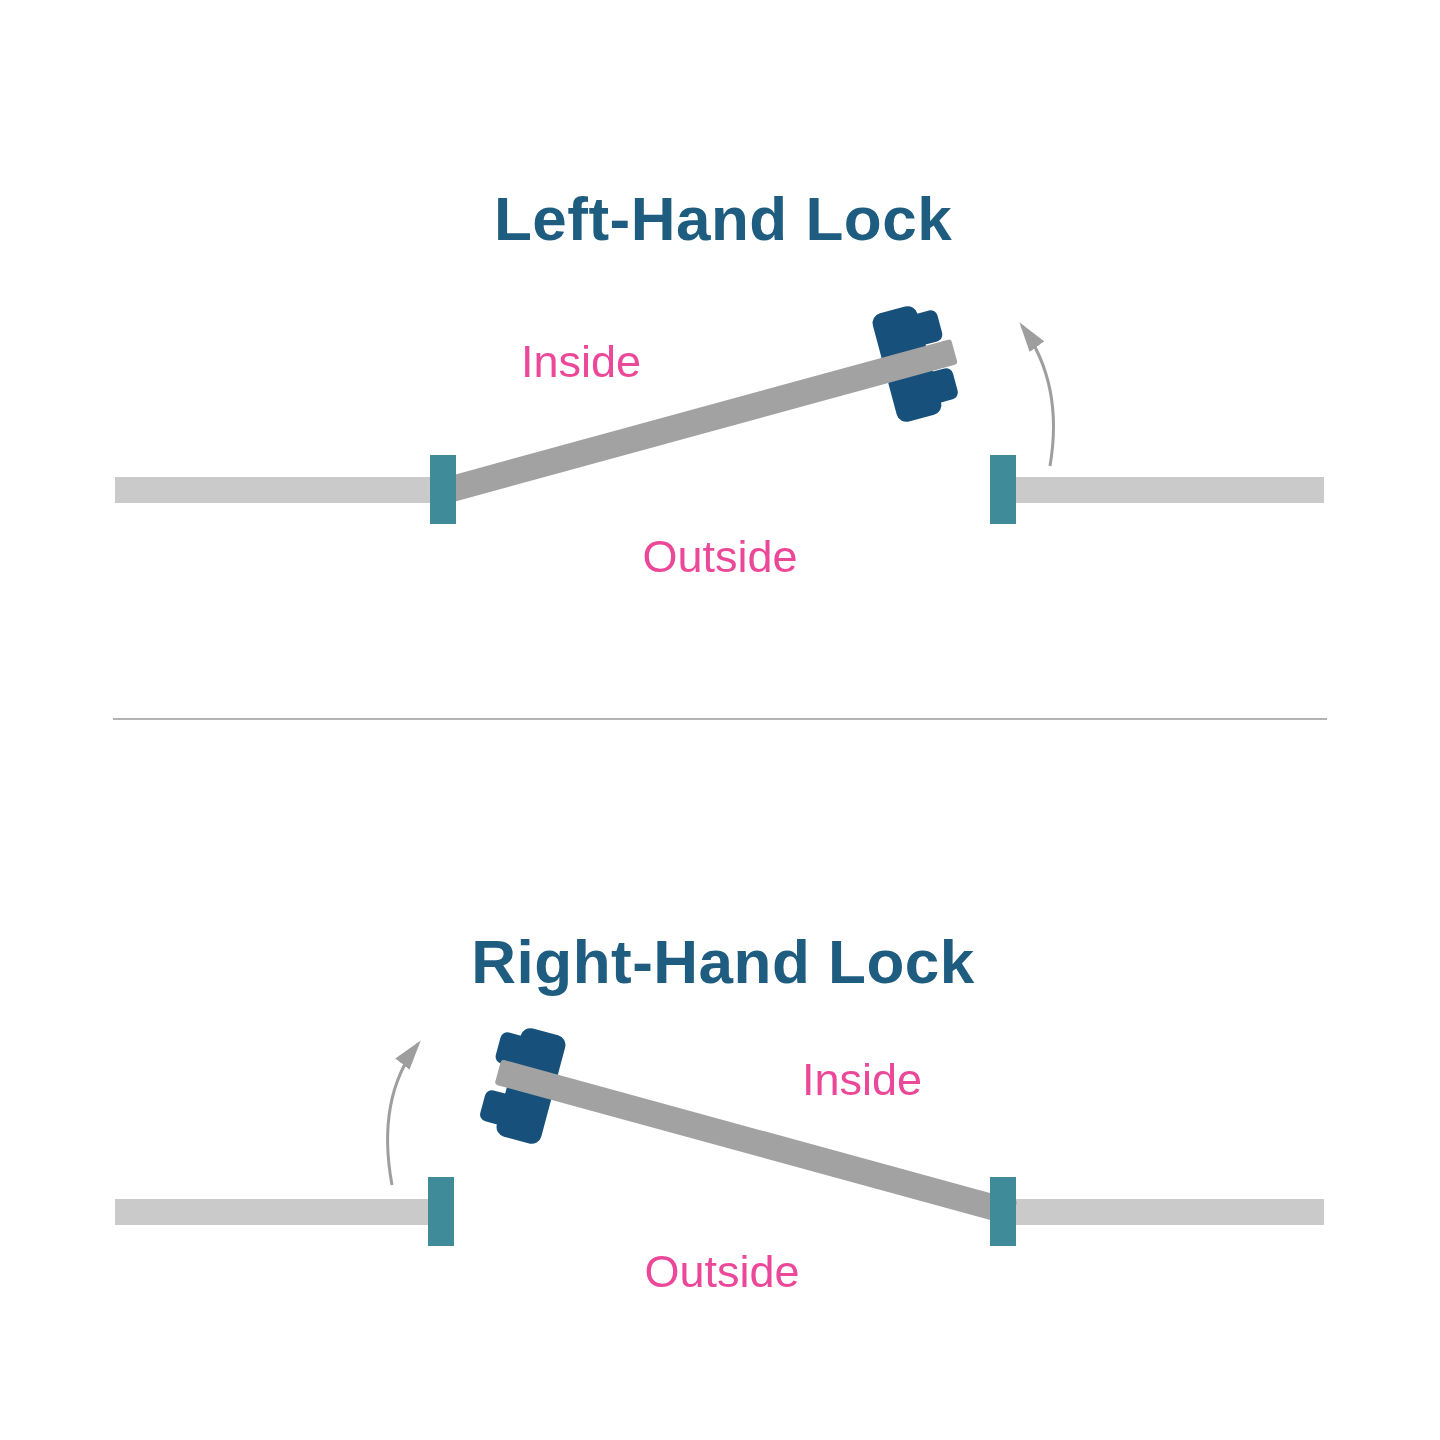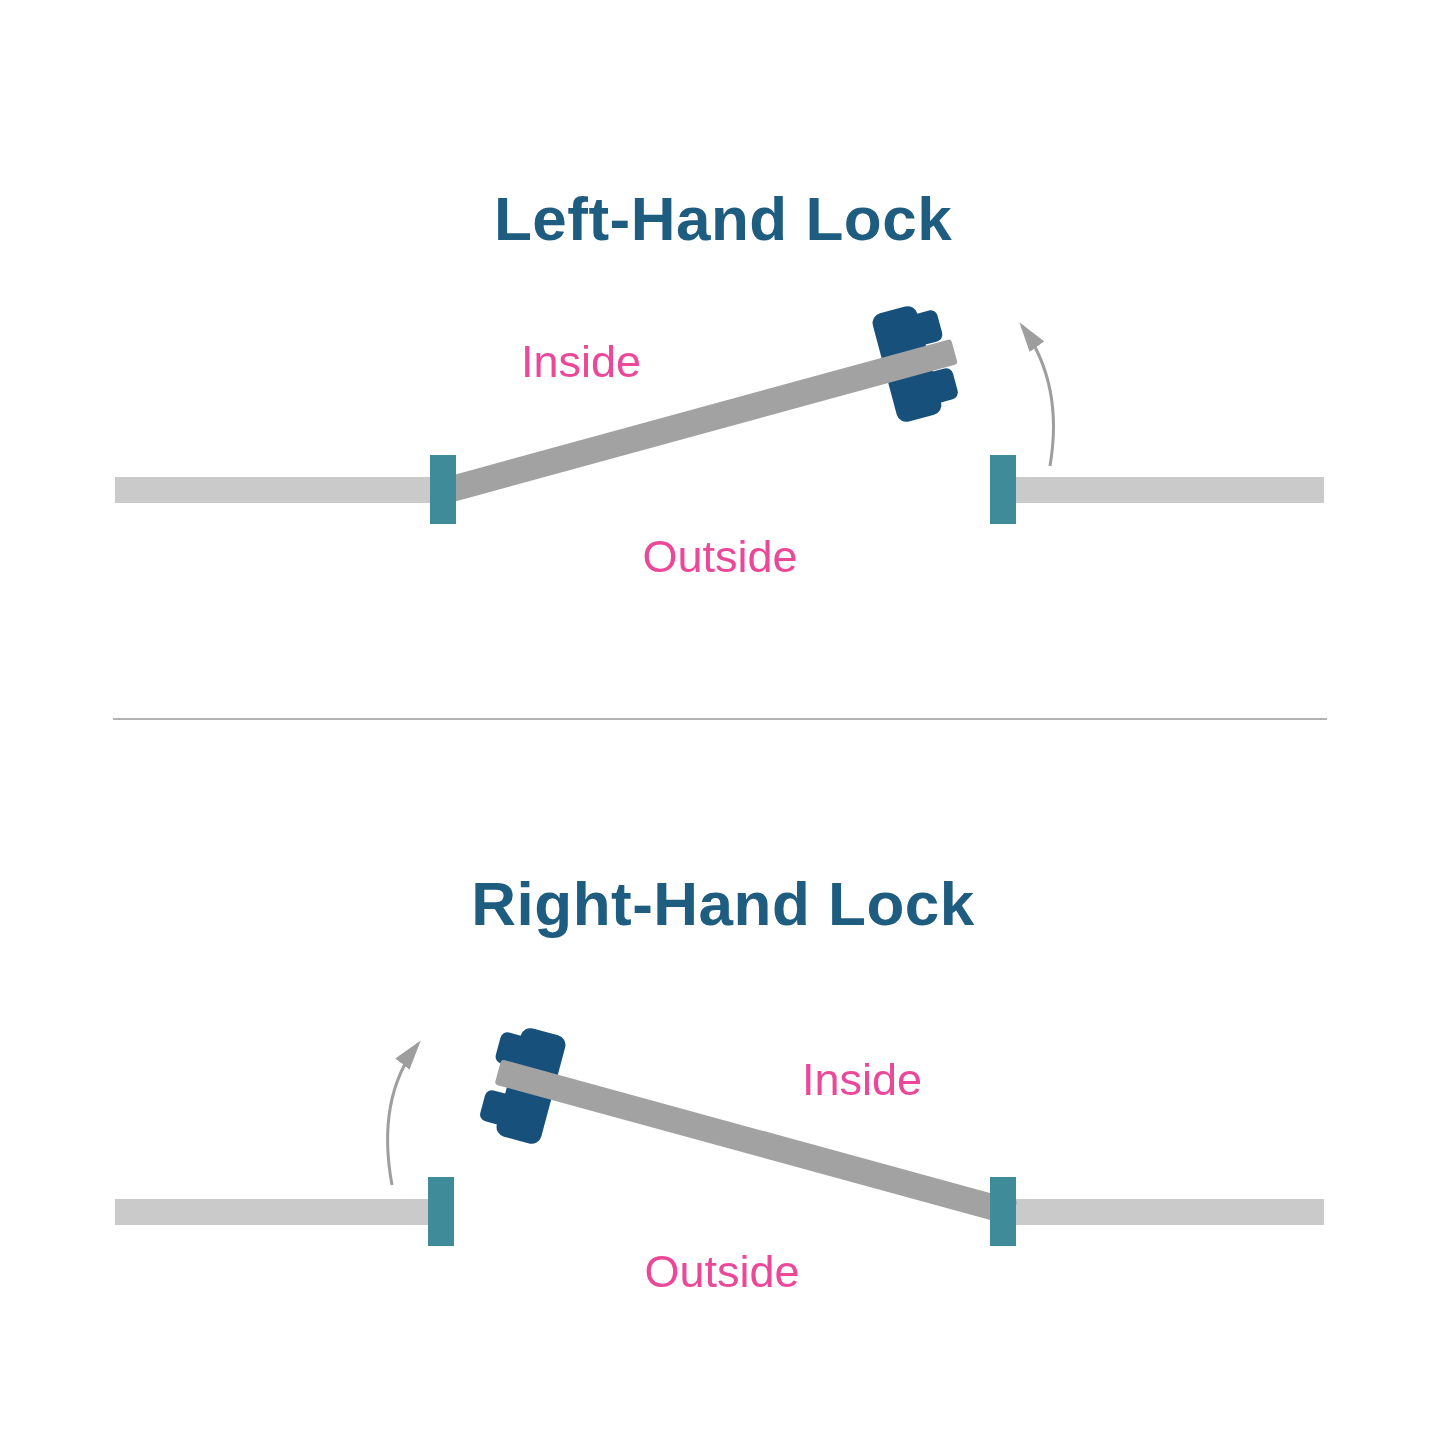--- a/index.html
+++ b/index.html
@@ -113,21 +113,21 @@
 
     <div class="door hinge-left" style="left:448px;top:477px;width:525px;"></div>
 
     <div class="jamb" style="left:430px;top:455px;"></div>
     <div class="jamb" style="left:990px;top:455px;"></div>
   </section>
 
   <div class="divider"></div>
 
   <section>
-    <h1 class="title" style="top:827px;">Right-Hand Lock</h1>
+    <h1 class="title" style="top:885px;">Right-Hand Lock</h1>
 
     <div class="label" style="left:862px;top:1055px;">Inside</div>
 
     <div class="label" style="left:722px;top:1247px;">Outside</div>
 
     <div class="wall" style="left:115px;top:1199px;width:315px;"></div>
     <div class="wall" style="left:1016px;top:1199px;width:308px;"></div>
 
     <div class="knob tilt-right tabs-left" style="left:531px;top:1086px;">
       <div class="body"></div>

